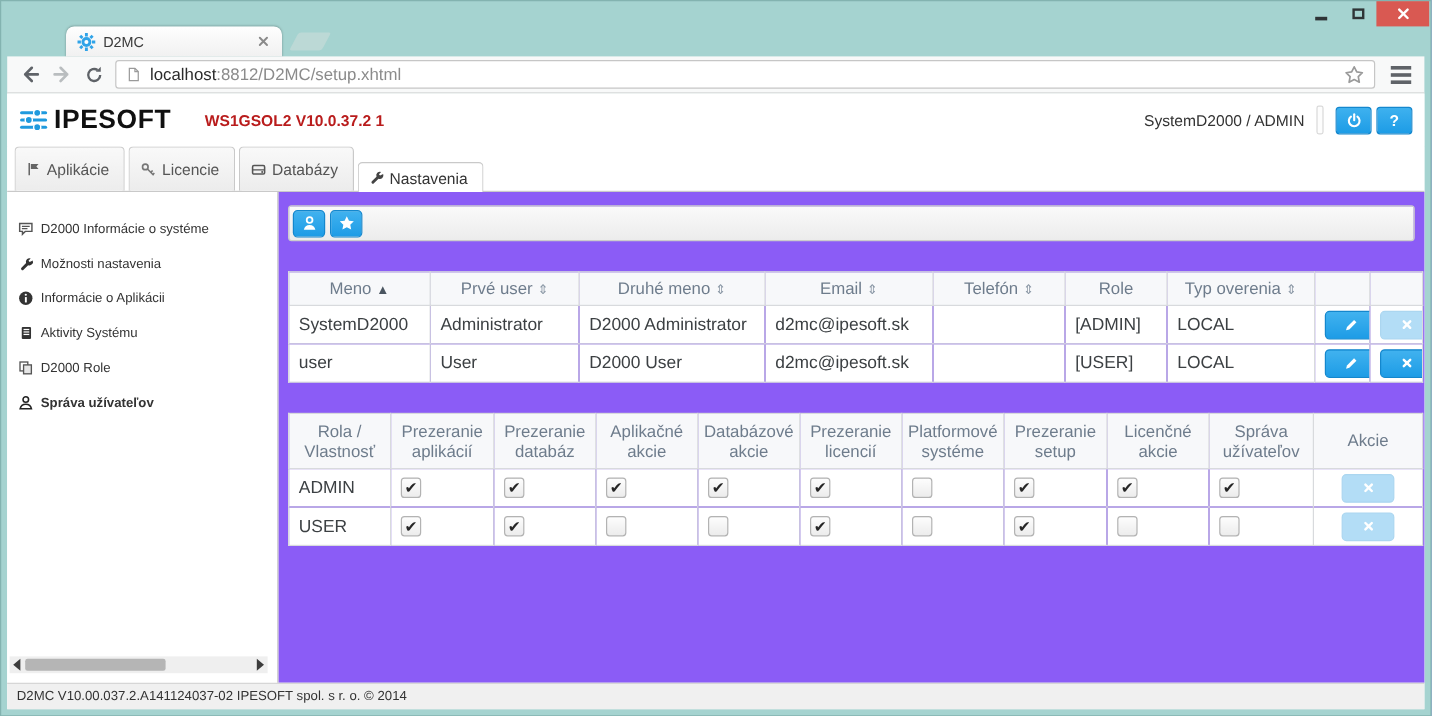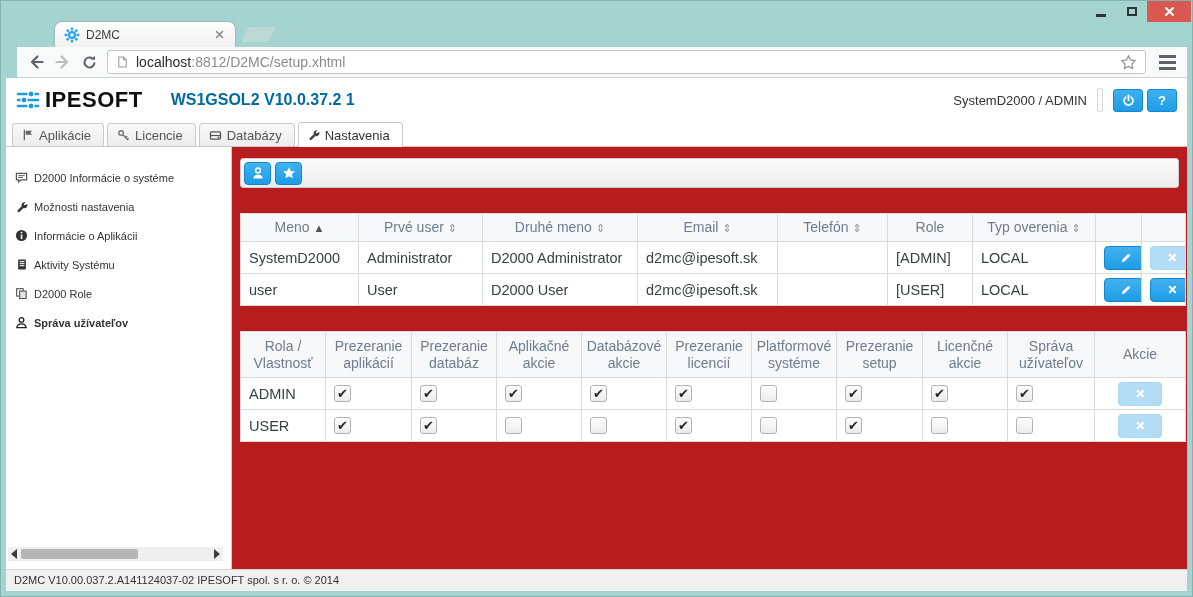--- a/index.html
+++ b/index.html
@@ -22,68 +22,68 @@
   .btab { position:absolute; left:55px; top:22px; width:180px; height:25px;
     background:linear-gradient(#fefefe,#f1f1f1);
     border-radius:7px 7px 0 0; box-shadow:0 0 2px rgba(0,0,0,.35);
     display:flex; align-items:center; padding:0 9px; }
   .btab-title { font-size:12px; color:#3a3a3a; margin-left:6px; }
   .btab-close { margin-left:auto; width:14px; height:14px; display:flex; align-items:center; justify-content:center; cursor:pointer; }
   .newtab-btn { position:absolute; left:245px; top:27px; width:27px; height:15px;
     background:#bcd9d6; transform:skewX(-28deg); border-radius:2px; cursor:pointer; }
 
   
-  .toolbar { position:absolute; top:47px; left:17px; right:6px; height:31px;
+  .toolbar { position:absolute; top:47px; left:6px; right:6px; height:31px;
     background:#f8f9f9; border-bottom:1px solid #cdd0d0;
     display:flex; align-items:center; padding:0 5px; }
   .nav-btn { width:27px; height:27px; display:flex; align-items:center; justify-content:center; cursor:pointer; }
   .addressbar { flex:1; height:24px; background:#fff; border:1px solid #c6c6c6; border-radius:3px;
     display:flex; align-items:center; padding:0 8px; margin:0 6px 0 4px; }
   .url { font-size:14px; margin-left:7px; white-space:nowrap; }
   .url .host { color:#2b2b2b; }
   .url .rest { color:#8b8b8b; }
   .star-btn { margin-left:auto; display:flex; cursor:pointer; }
   .menu-btn { width:30px; height:26px; display:flex; flex-direction:column; justify-content:center; gap:3px; align-items:center; cursor:pointer; }
   .menu-btn i { display:block; width:17px; height:3px; background:#5f6368; }
 
   
   .page { position:absolute; top:78px; left:6px; right:6px; bottom:6px; background:#fff;
     display:flex; flex-direction:column; }
 
   .app-header { height:44px; display:flex; align-items:center; padding:0 10px; background:#fff; flex:0 0 auto; }
   .brand { display:flex; align-items:center; gap:5px; }
   .brand-name { font-size:22px; font-weight:bold; letter-spacing:.5px; color:#101010; }
-  .product { margin-left:28px; font-size:16px; font-weight:bold; color:#0369a1; }
+  .product { margin-left:28px; font-size:13px; font-weight:bold; color:#b91c1c; }
   .hdr-right { margin-left:auto; display:flex; align-items:center; }
   .hdr-user { font-size:13px; color:#333; }
   .hdr-divider { width:6px; height:24px; background:#fdfdfd; border:1px solid #d9d9d9; border-radius:2px; margin:0 6px 0 10px; cursor:pointer; }
   .hdr-btn { width:30px; height:23px; border-radius:3px; margin-left:4px; cursor:pointer;
     background:linear-gradient(#3eb1ef,#1d9ce6); border:1px solid #1487cd;
     color:#fff; font-weight:bold; font-size:13px;
     display:flex; align-items:center; justify-content:center; }
 
   .app-tabs { flex:0 0 25px; display:flex; align-items:flex-end; padding-left:6px; border-bottom:1px solid #c9c9c9; gap:3px; background:#fff; }
-  .app-tab { height:23px; border:1px solid #c9c9c9; border-bottom:none; border-radius:4px 4px 0 0;
+  .app-tab { height:37px; border:1px solid #c9c9c9; border-bottom:none; border-radius:4px 4px 0 0;
     display:flex; align-items:center; padding:0 12px 0 9px; font-size:13px; color:#555;
     background:linear-gradient(#f9f9f9,#ececec); cursor:pointer; gap:5px; }
   .app-tab.active { height:25px; margin-bottom:-1px; background:#fff; color:#333; }
 
   .app-body { flex:1 1 auto; display:flex; min-height:0; background:#fff; }
   .sidebar { width:226px; flex:0 0 226px; border-right:1px solid #c8c8c8; position:relative; padding:16px 0 0 8px; }
   .side-item { display:flex; align-items:center; gap:5px; height:29px; font-size:11px; color:#333; cursor:pointer; white-space:nowrap; }
   .side-item.active { font-weight:bold; }
   .side-ico { width:15px; display:flex; justify-content:center; flex:0 0 15px; }
 
   .h-scrollbar { position:absolute; left:2px; right:8px; bottom:8px; height:14px; background:#efefef; display:flex; align-items:center; padding:0 3px; }
   .sb-arrow { width:0; height:0; border-style:solid; cursor:pointer; }
   .sb-left { border-width:5px 6px 5px 0; border-color:transparent #3c3c3c transparent transparent; }
   .sb-right { border-width:5px 0 5px 6px; border-color:transparent transparent transparent #3c3c3c; margin-left:auto; }
   .sb-thumb { width:56%; height:10px; background:#b5b5b5; border-radius:2px; margin-left:4px; cursor:grab; }
 
-  .main { flex:1 1 auto; padding:11px 8px 0 8px; min-width:0; background:#b91c1c; }
+  .main { flex:1 1 auto; padding:11px 8px 0 8px; min-width:0; background:#8b5cf6; }
   .main-toolbar { height:30px; background:linear-gradient(#fafafa,#ececec); border:1px solid #ccc; border-radius:3px;
     display:flex; align-items:center; padding:0 3px; }
   .tb-btn { width:27px; height:23px; border-radius:4px; margin-right:4px; cursor:pointer;
     background:linear-gradient(#41b2ef,#1d9ce6); border:1px solid #1487cd;
     display:flex; align-items:center; justify-content:center; }
 
   table.grid { width:100%; border-collapse:collapse; table-layout:fixed; }
   table.grid th { background:#f7f8fa; border:1px solid #d8dadd; font-weight:normal;
     color:#6e7c8c; font-size:14px; text-align:center; padding:4px 2px; line-height:1.2; }
   table.grid td { border:1px solid #d8dadd; background:#fff; font-size:14.5px; color:#3c4043;

